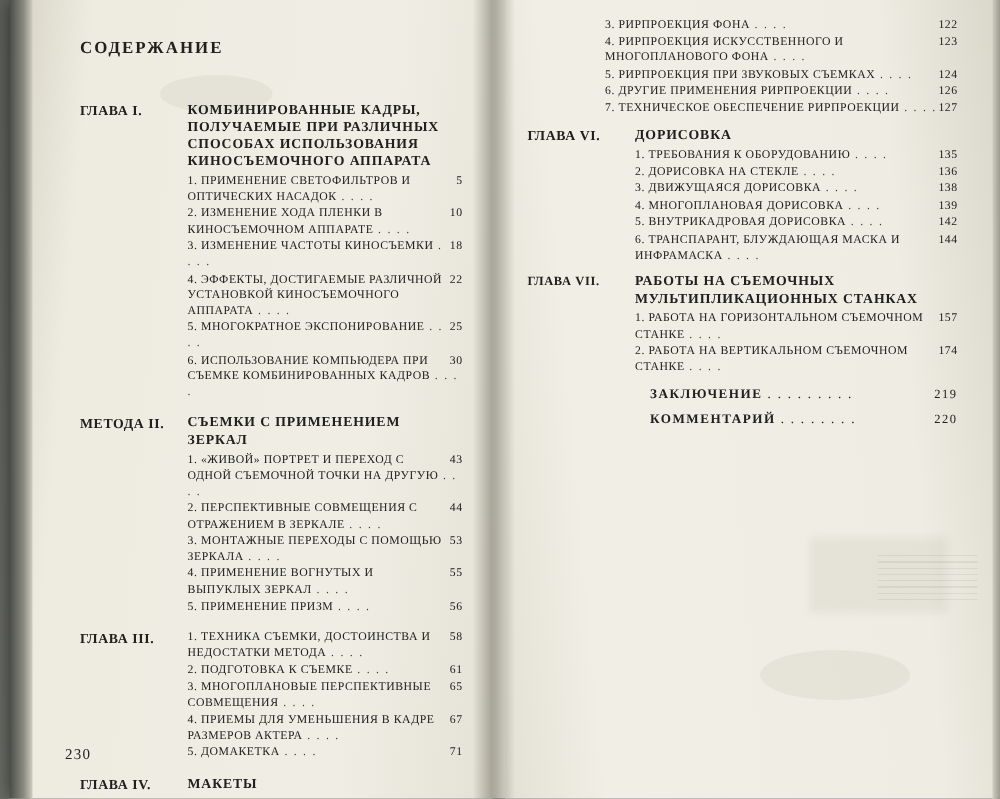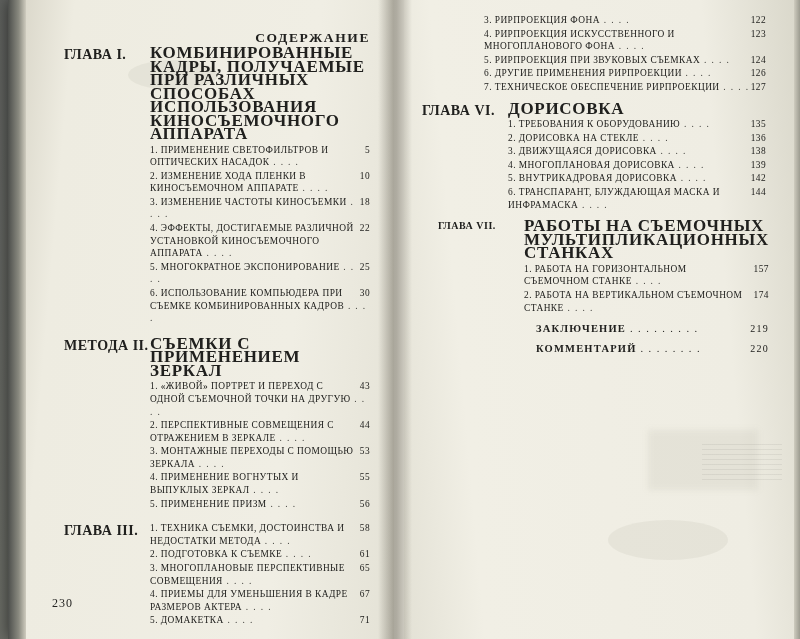--- a/index.html
+++ b/index.html
@@ -81,44 +81,43 @@
     top: 14px;
     width: 344px;
     color: #20201e;
   }
 
   .heading {
     font-family: "Liberation Serif", serif;
     font-weight: bold;
     font-size: 13.5px;
     letter-spacing: 1.6px;
-    text-align: right;
+    margin-bottom: 36px;
   }
 
   .chapter {
     display: flex;
     margin-bottom: 2px;
   }
   .chapter-label {
     width: 86px;
     flex: 0 0 86px;
-    font-size: 14px;
+    font-size: 11px;
     font-weight: bold;
     letter-spacing: 0.5px;
     padding-top: 1px;
   }
   .chapter-label.small {
     font-size: 10px;
-    margin-left: 16px;
   }
   .chapter-body {
     flex: 1 1 auto;
   }
   .chapter-title {
-    font-size: 17px;
+    font-size: 11px;
     font-weight: bold;
     letter-spacing: 0.7px;
     line-height: 13.5px;
     text-transform: uppercase;
     margin-bottom: 3px;
   }
   .entries {
     margin: 0;
     padding: 0;
     list-style: none;

